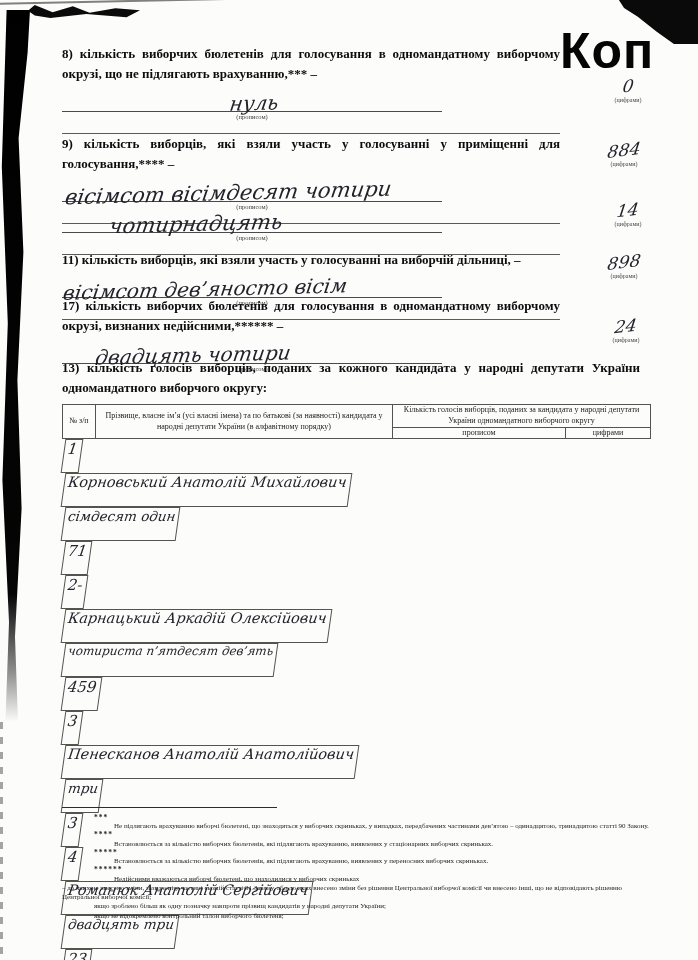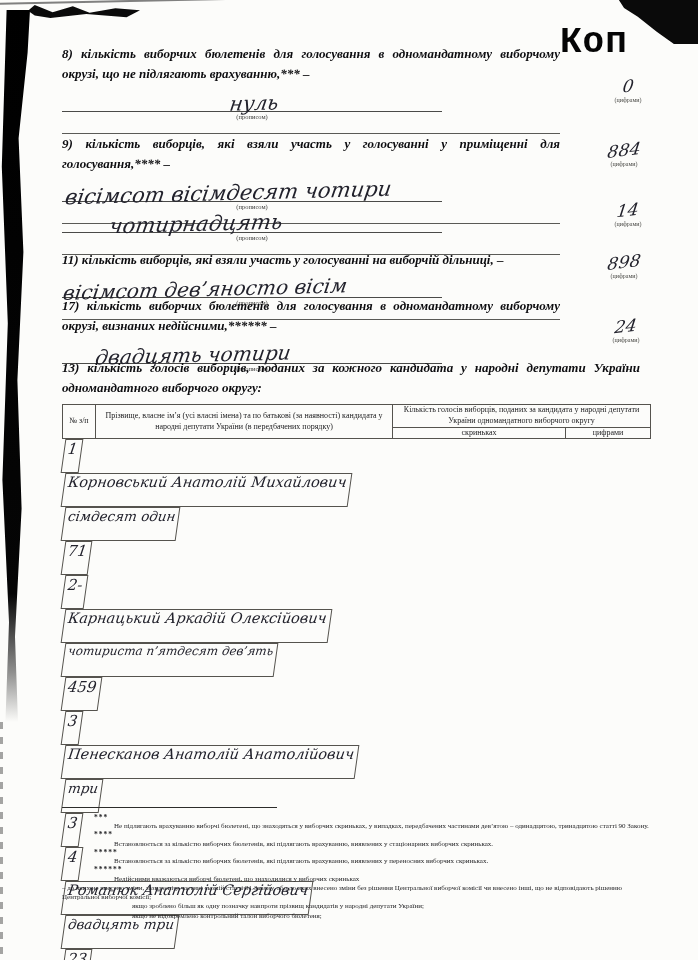--- a/index.html
+++ b/index.html
@@ -16,25 +16,25 @@
     clip-path:polygon(8% 0,100% 0,100% 100%,72% 100%,52% 72%,30% 38%,14% 18%);}
   .art-band{left:648px; top:18px; width:30px; height:712px;
     background:linear-gradient(to bottom,#000 0%,#050505 82%,rgba(10,10,10,.45) 93%,rgba(10,10,10,0) 100%);
     clip-path:polygon(22% 0,100% 0,92% 6%,62% 18%,78% 34%,58% 52%,72% 70%,50% 88%,60% 100%,18% 100%,30% 86%,8% 66%,26% 44%,6% 22%);}
   .art-leftstreak{left:46px; top:28px; width:3px; height:690px; background:
     repeating-linear-gradient(to bottom, rgba(20,20,20,.38) 0 7px, rgba(20,20,20,0) 7px 15px);}
   .art-scratch{left:298px; top:6px; width:260px; height:8px; background:none;
     border-top:2px solid rgba(25,25,25,.55); transform:rotate(-1.2deg);}
   
   .stamp{position:absolute; left:560px; top:22px;
-    font-family:Liberation Mono, monospace; font-weight:bold;
-    font-size:36px; letter-spacing:1px; color:#050505;}
+    font-family:Liberation Sans, sans-serif; font-weight:bold;
+    font-size:50px; letter-spacing:1px; color:#050505;}
   
   .item{position:absolute; left:62px; width:498px;}
-  .item-text{font-weight:bold; font-size:13px; line-height:1.55; text-align:justify; color:#0d0d10;font-style:italic;}
+  .item-text{font-weight:bold; font-size:13px; line-height:1.55; text-align:justify; color:#0d0d10;}
   .write-zone{position:relative; height:27px; width:380px; border-bottom:1px solid #4a4a48;}
   .hand{font-family:"DejaVu Serif", serif; font-style:italic; color:#22222c; display:inline-block; transform:skewX(-8deg);}
   .hw-entry{position:absolute; bottom:-4px; font-size:19px; white-space:nowrap; transform:skewX(-10deg) rotate(-1.5deg);}
   .prose-label{width:380px; text-align:center; font-size:6.5px; color:#3d3d3b; padding-top:1px;}
   .full-rule{margin-top:13px; width:498px; border-top:1px solid #5a5a56;}
   .digit-block{position:absolute; width:64px; text-align:center;}
   .digit{font-size:17px; transform:skewX(-14deg) rotate(-7deg); white-space:nowrap;}
   .digit-label{font-size:6px; color:#4a4a46; margin-top:1px;}
   
   table.tbl{position:absolute; left:62px; top:404px; width:588px;
@@ -46,21 +46,21 @@
   .cell-num{text-align:center; font-size:15px;}
   .cell-name{font-size:14.5px; white-space:nowrap;}
   .cell-prose{font-size:13.5px; text-align:center; white-space:nowrap;}
   .cell-dig{font-size:15px; text-align:center;}
   
   .fn-sep{position:absolute; left:62px; top:807px; width:215px; border-top:1.5px solid #2c2c2a;}
   .fns{position:absolute; left:62px; top:814px; width:592px; font-size:7px; line-height:1.32; color:#1f1f22;}
   .fn-marker{font-weight:bold; letter-spacing:1px; margin-left:32px; font-size:7.5px; line-height:1.1;}
   .fn-text{text-indent:52px; text-align:justify;}
   .fn-sub{margin-left:0;}
-  .fn-sub-if{margin-left:70px;}
+  .fn-sub-if{margin-left:32px;}
 </style>
 </head>
 <body>
 
 <div class="page">
 
   <div class="art art-topleft"></div>
   <div class="art-scratch"></div>
   <div class="art art-corner"></div>
   <div class="art-band"></div>
@@ -138,25 +138,25 @@
   <table class="tbl">
     <colgroup>
       <col class="col-num">
         <col class="col-name">
         <col class="col-prose">
         <col class="col-dig">
     </colgroup>
     <tbody>
         <tr>
       <th rowspan="2">№ з/п</th>
-      <th rowspan="2">Прізвище, власне ім’я (усі власні імена) та по батькові (за наявності) кандидата у народні депутати України (в передбачених порядку)</th>
+      <th rowspan="2">Прізвище, власне ім’я (усі власні імена) та по батькові (за наявності) кандидата у народні депутати України (в алфавітному порядку)</th>
       <th colspan="2">Кількість голосів виборців, поданих за кандидата у народні депутати України  одномандатного виборчого округу</th>
     </tr>
     <tr>
-      <th>скриньках</th>
+      <th>прописом</th>
       <th>цифрами</th>
     </tr>
 
     <tr class="row-data">
       <td class="hand cell-num">1</td>
       <td class="hand cell-name">Корновський Анатолій Михайлович</td>
       <td class="hand cell-prose">сімдесят один</td>
       <td class="hand cell-dig">71</td>
     </tr>
     <tr class="row-data">

